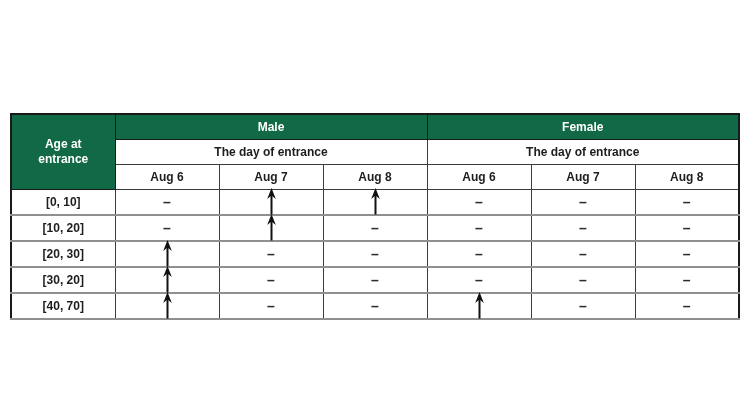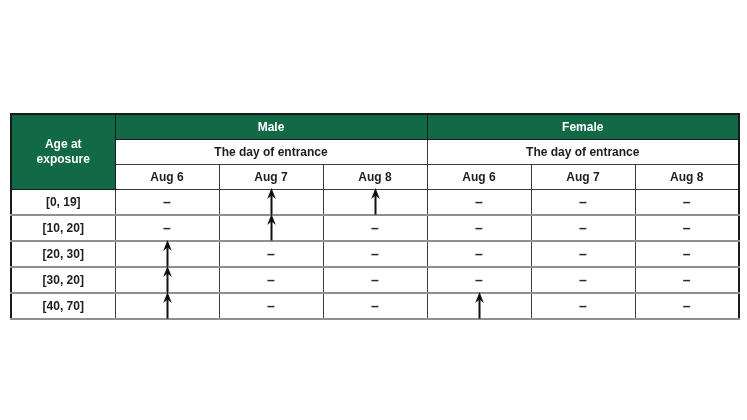--- a/index.html
+++ b/index.html
@@ -53,40 +53,40 @@
       <col>
         <col>
         <col>
         <col>
         <col>
         <col>
         <col>
     </colgroup>
     <thead>
       <tr>
-        <th rowspan="3" class="green corner">Age at exposure</th>
+        <th rowspan="3" class="green corner">Age at entrance</th>
         <th colspan="3" class="green">Male</th>
         <th colspan="3" class="green">Female</th>
       </tr>
       <tr>
         <th colspan="3">The day of entrance</th>
         <th colspan="3">The day of entrance</th>
       </tr>
       <tr>
         <th>Aug 6</th>
         <th>Aug 7</th>
         <th>Aug 8</th>
         <th>Aug 6</th>
         <th>Aug 7</th>
         <th>Aug 8</th>
       </tr>
     </thead>
     <tbody>
         <tr>
-          <th>[0, 19]</th>
+          <th>[0, 10]</th>
           <td><span class="dash">–</span></td>
           <td>
             <svg class="arrow" width="13" height="27" viewBox="0 0 13 27">
               <path d="M6.5 26.5 L6.5 6" stroke="#111" stroke-width="2" fill="none"></path>
               <path d="M6.5 0 L2.2 11 L6.5 7.6 L10.8 11 Z" fill="#111"></path>
             </svg>
           </td>
           <td>
             <svg class="arrow" width="13" height="27" viewBox="0 0 13 27">
               <path d="M6.5 26.5 L6.5 6" stroke="#111" stroke-width="2" fill="none"></path>

